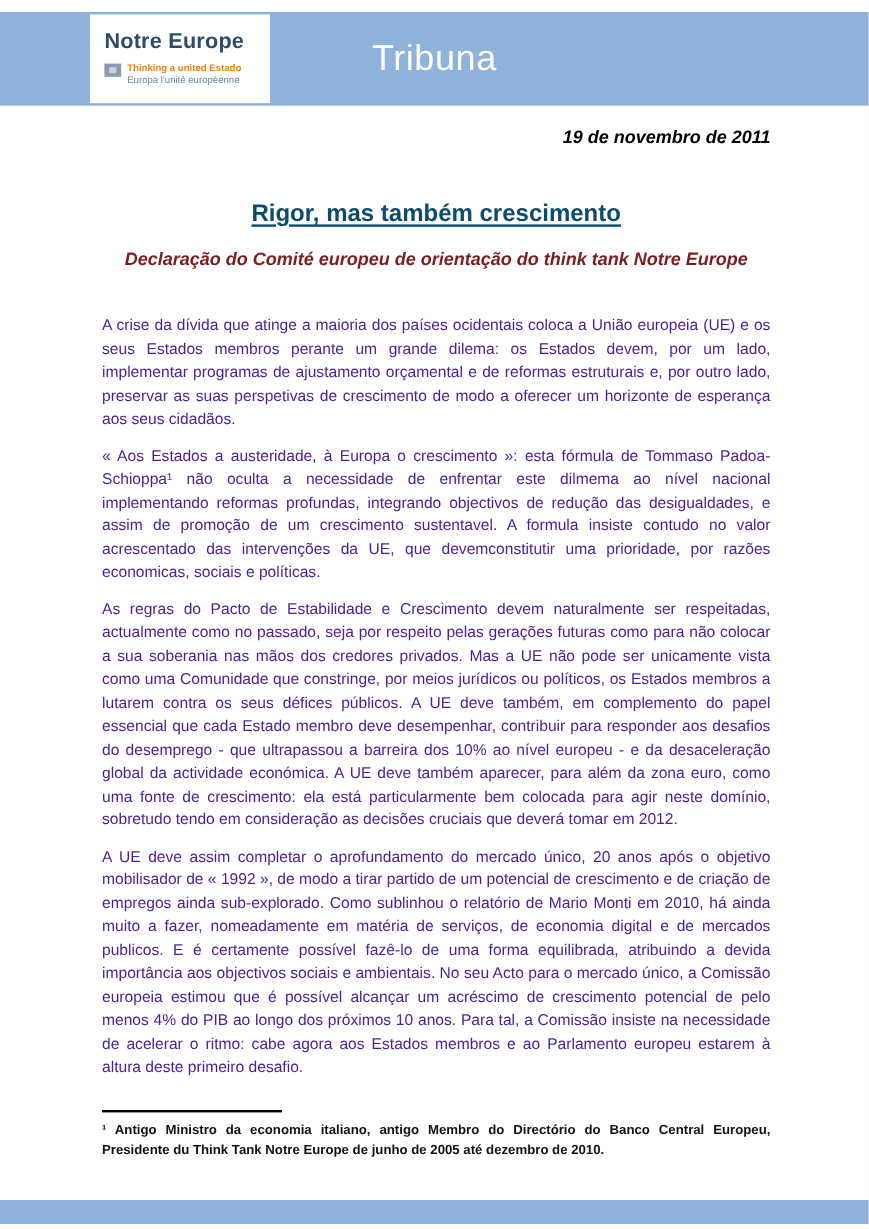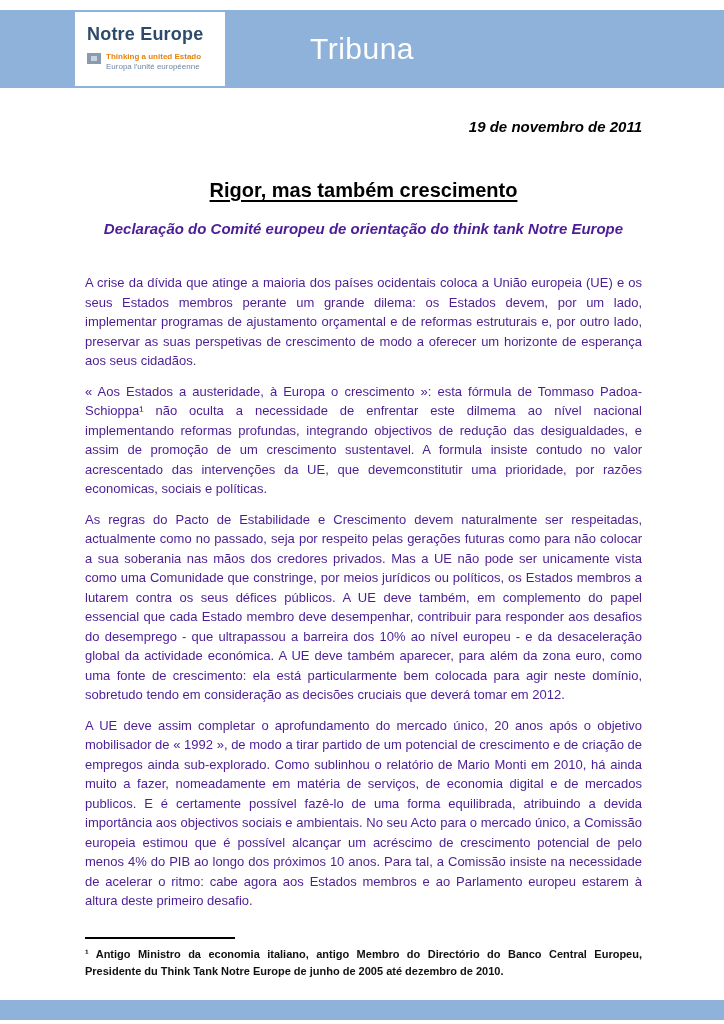--- a/index.html
+++ b/index.html
@@ -43,34 +43,34 @@
     flex:0 0 auto; position:relative; margin-top:1px;
   }
   .eu-flag-icon::after {
     content:""; position:absolute; left:4px; right:4px; top:3px; bottom:3px;
     background:#C9D3DD;
   }
   .tagline-en { font-size:8px; font-weight:bold; color:#E8820C; white-space:nowrap; }
   .tagline-fr { font-size:8px; color:#6C87A5; white-space:nowrap; margin-top:1px; }
 
   
-  .content { position:absolute; top:96px; left:85px; width:557px; }
+  .content { position:absolute; top:84px; left:85px; width:557px; }
 
   .date-line {
     margin-top:22px; text-align:right;
     font-size:15px; font-weight:bold; font-style:italic; color:#000000;
   }
   .doc-title {
     margin-top:44px; text-align:center;
-    font-size:20px; font-weight:bold; color:#000000;
+    font-size:20px; font-weight:bold; color:#0c4a6e;
     text-decoration:underline; text-underline-offset:3px;
   }
   .doc-subtitle {
     margin-top:18px; text-align:center;
-    font-size:15px; font-weight:bold; font-style:italic; color:#4c1d95;
+    font-size:15px; font-weight:bold; font-style:italic; color:#7f1d1d;
   }
 
   .paragraphs { margin-top:36px; }
   .paragraphs p {
     font-size:13px; line-height:19.5px; text-align:justify;
     color:#4c1d95; margin-bottom:11px;
   }
 
   
   .footnote-area { margin-top:26px; }

